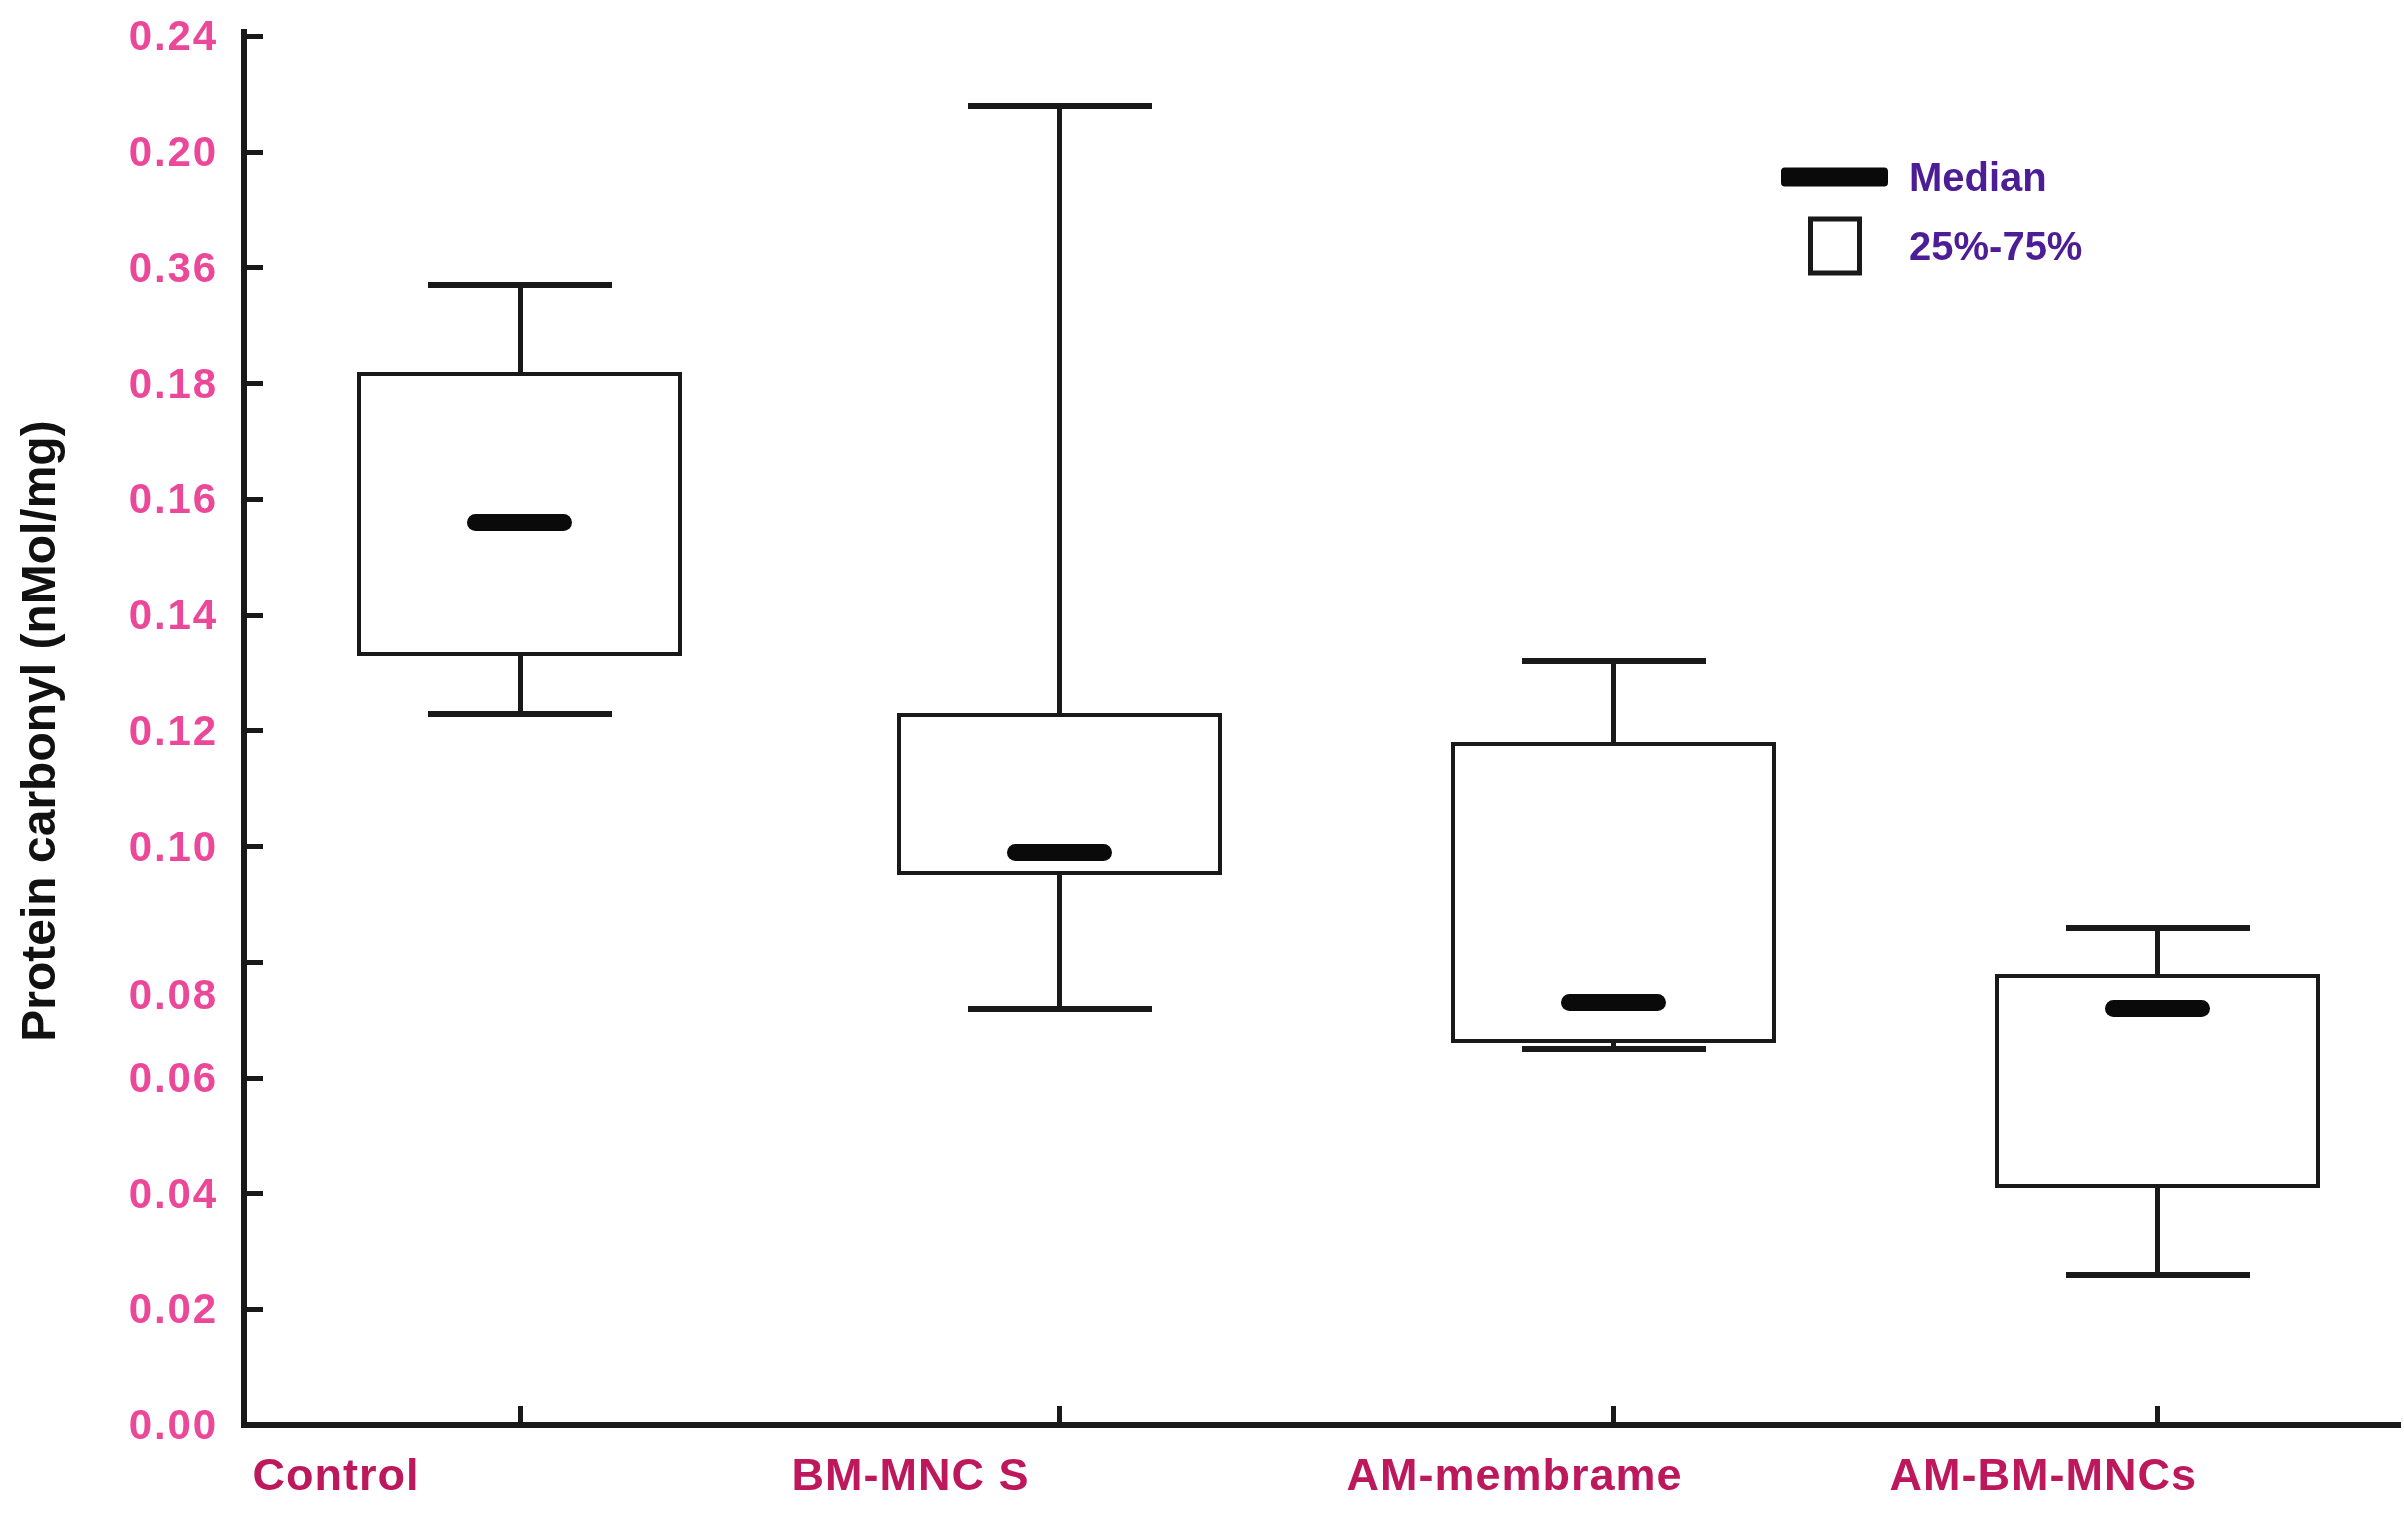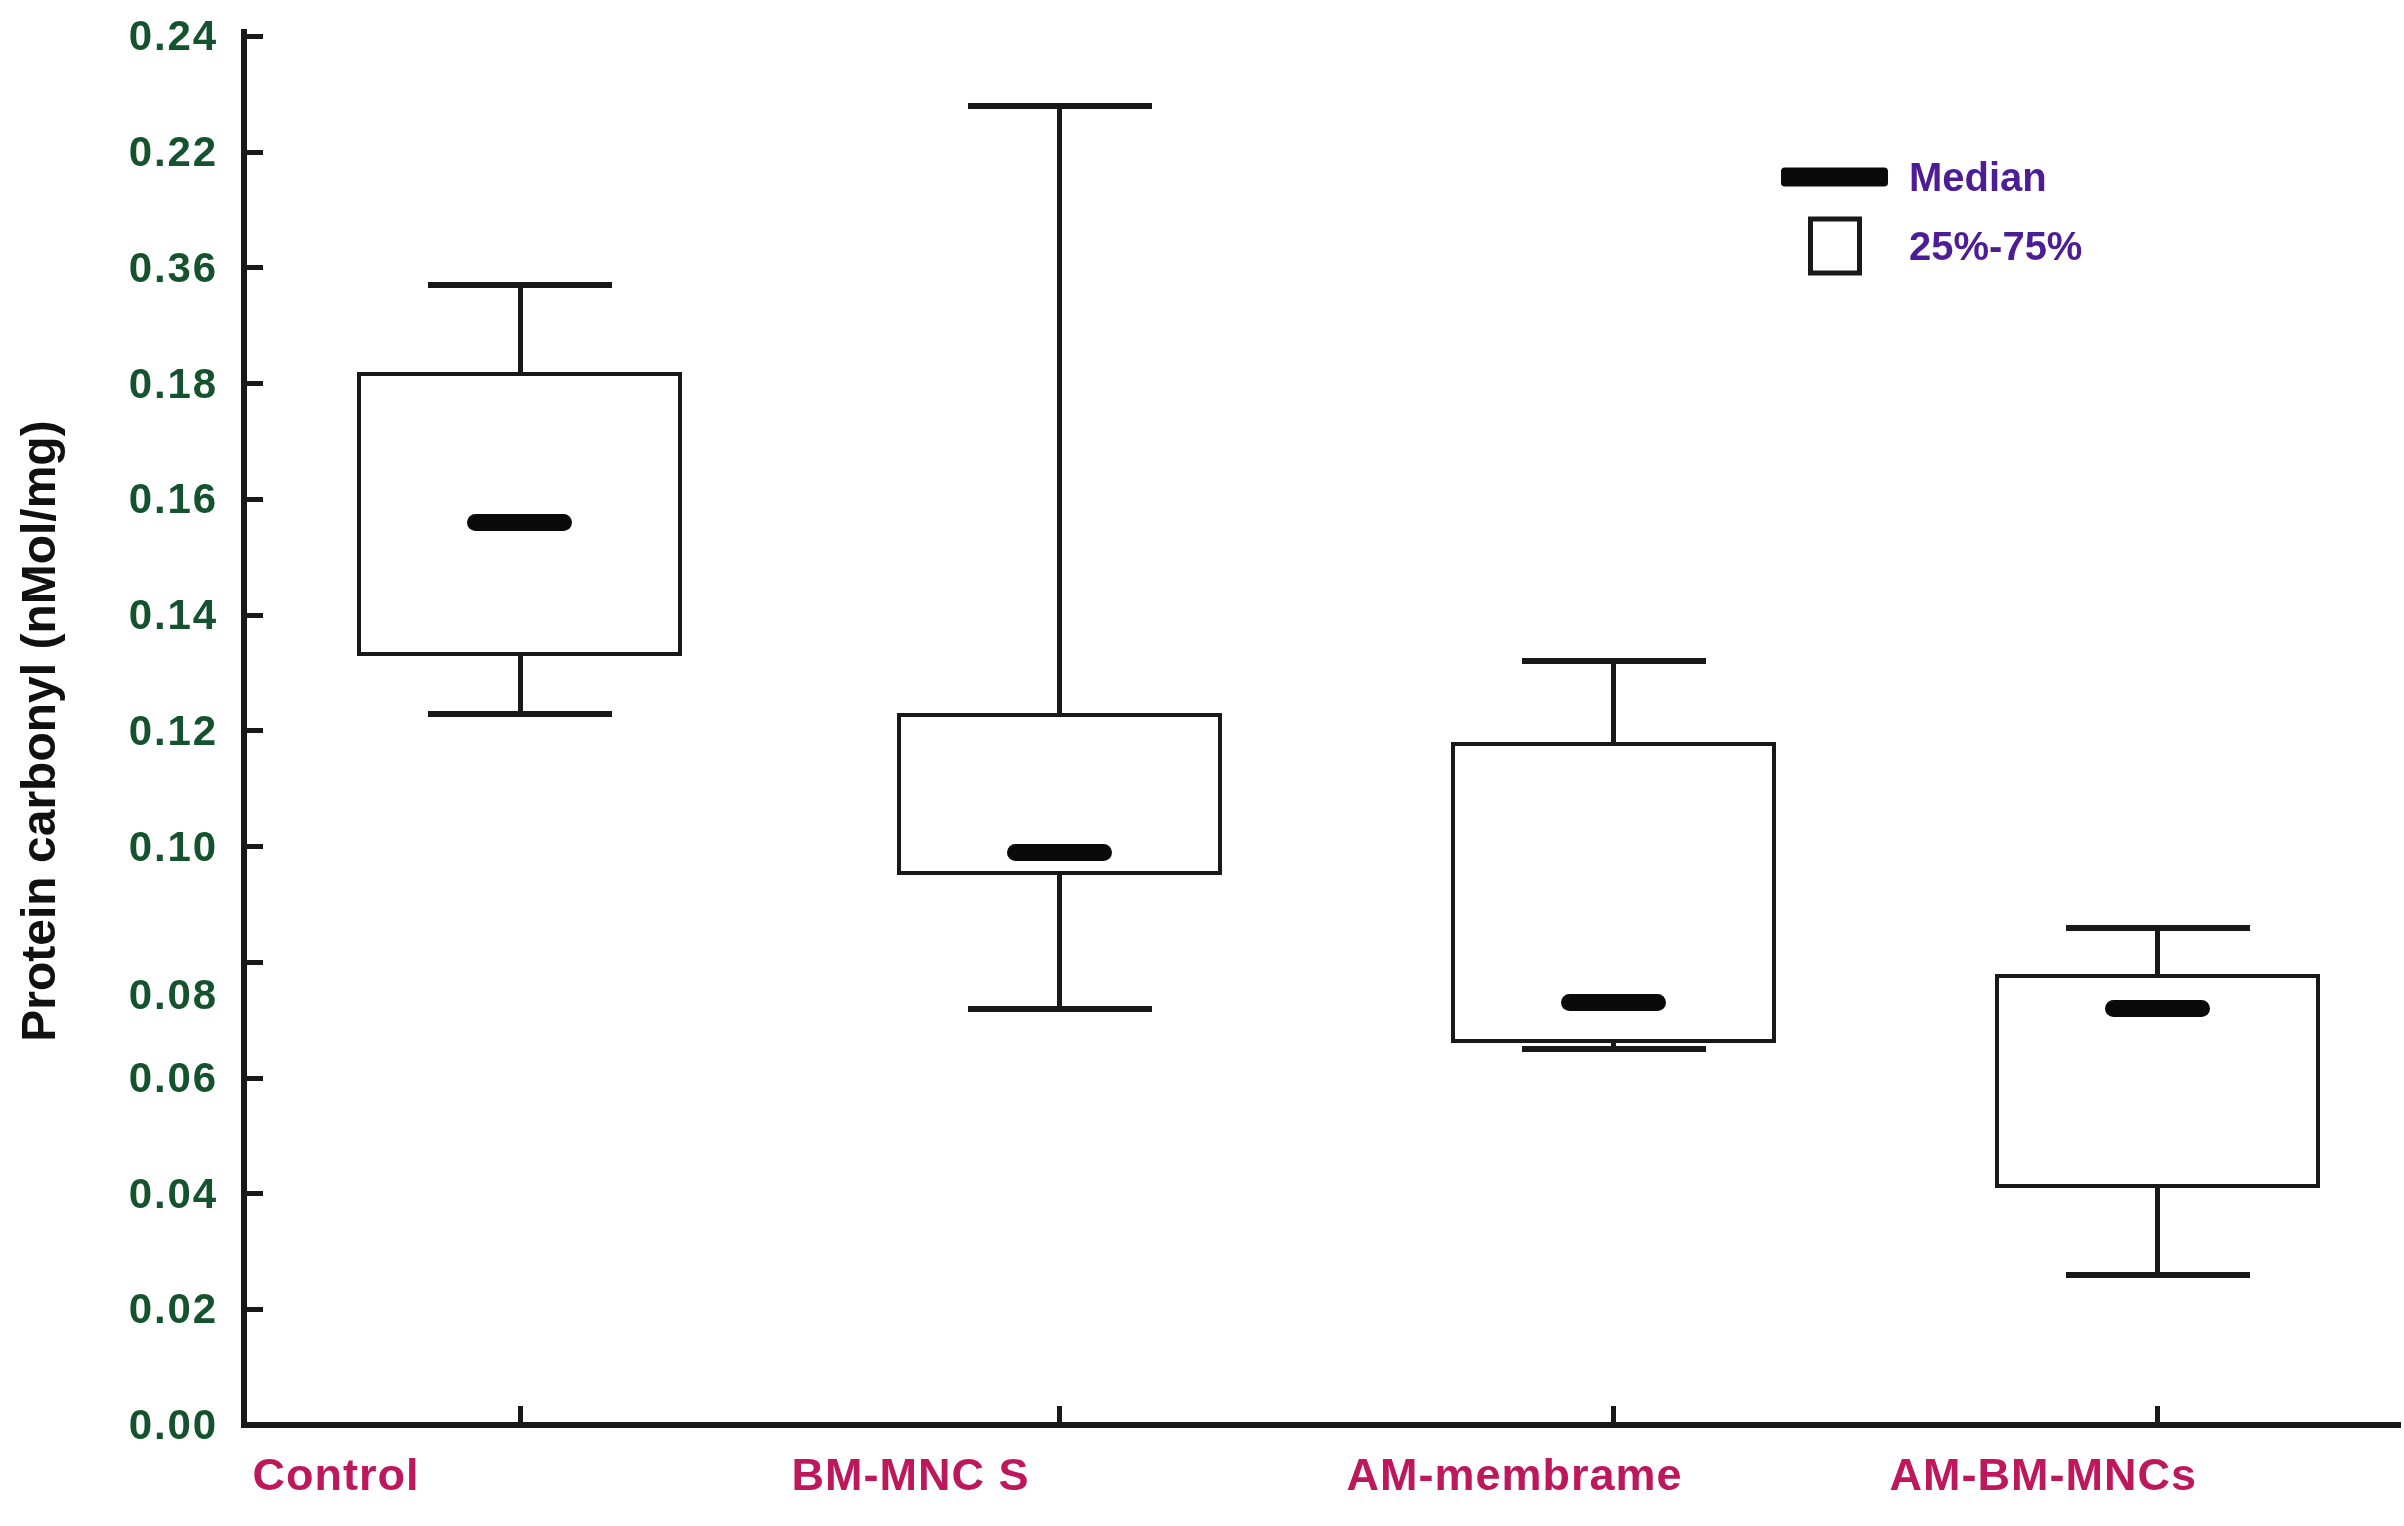--- a/index.html
+++ b/index.html
@@ -13,21 +13,21 @@
   .fig * { position:absolute; box-sizing:border-box; }
 
   
   .y-axis-line { left:241px; top:29px; width:5.7px; height:1399px; background:#191919; }
   .x-axis-line { left:241px; top:1422px; width:2160px; height:5.7px; background:#191919; }
   .y-tick { left:247px; width:16.3px; height:4.8px; background:#191919; }
   .x-tick { width:4.8px; height:16.3px; top:1406px; background:#191919; }
 
   .y-tick-label {
     width:143px; left:75px; text-align:right;
-    font-size:42px; font-weight:bold; color:#14532d;
+    font-size:42px; font-weight:bold; color:#ec4899;
     transform:translateY(-50%); letter-spacing:1.9px;
   }
   .x-cat-label {
     top:1449px; width:535px; text-align:left;
     font-size:45px; font-weight:bold; color:#be185d;
     transform:translateX(-50%); letter-spacing:1px;
   }
   .y-title {
     left:38px; top:731px;
     transform:translate(-50%,-50%) rotate(-90deg);
@@ -65,21 +65,21 @@
 
   <div class="y-axis-line"></div>
   <div class="x-axis-line"></div>
 
   <div class="y-title">Protein carbonyl (nMol/mg)</div>
 
   <div id="plot-dynamic">
       <div class="y-tick" style="top: 34px;"></div>
       <div class="y-tick-label" style="top: 36px;">0.24</div>
       <div class="y-tick" style="top: 150px;"></div>
-      <div class="y-tick-label" style="top: 152px;">0.22</div>
+      <div class="y-tick-label" style="top: 152px;">0.20</div>
       <div class="y-tick" style="top: 265px;"></div>
       <div class="y-tick-label" style="top: 268px;">0.36</div>
       <div class="y-tick" style="top: 381px;"></div>
       <div class="y-tick-label" style="top: 384px;">0.18</div>
       <div class="y-tick" style="top: 497px;"></div>
       <div class="y-tick-label" style="top: 499px;">0.16</div>
       <div class="y-tick" style="top: 613px;"></div>
       <div class="y-tick-label" style="top: 615px;">0.14</div>
       <div class="y-tick" style="top: 728px;"></div>
       <div class="y-tick-label" style="top: 731px;">0.12</div>

